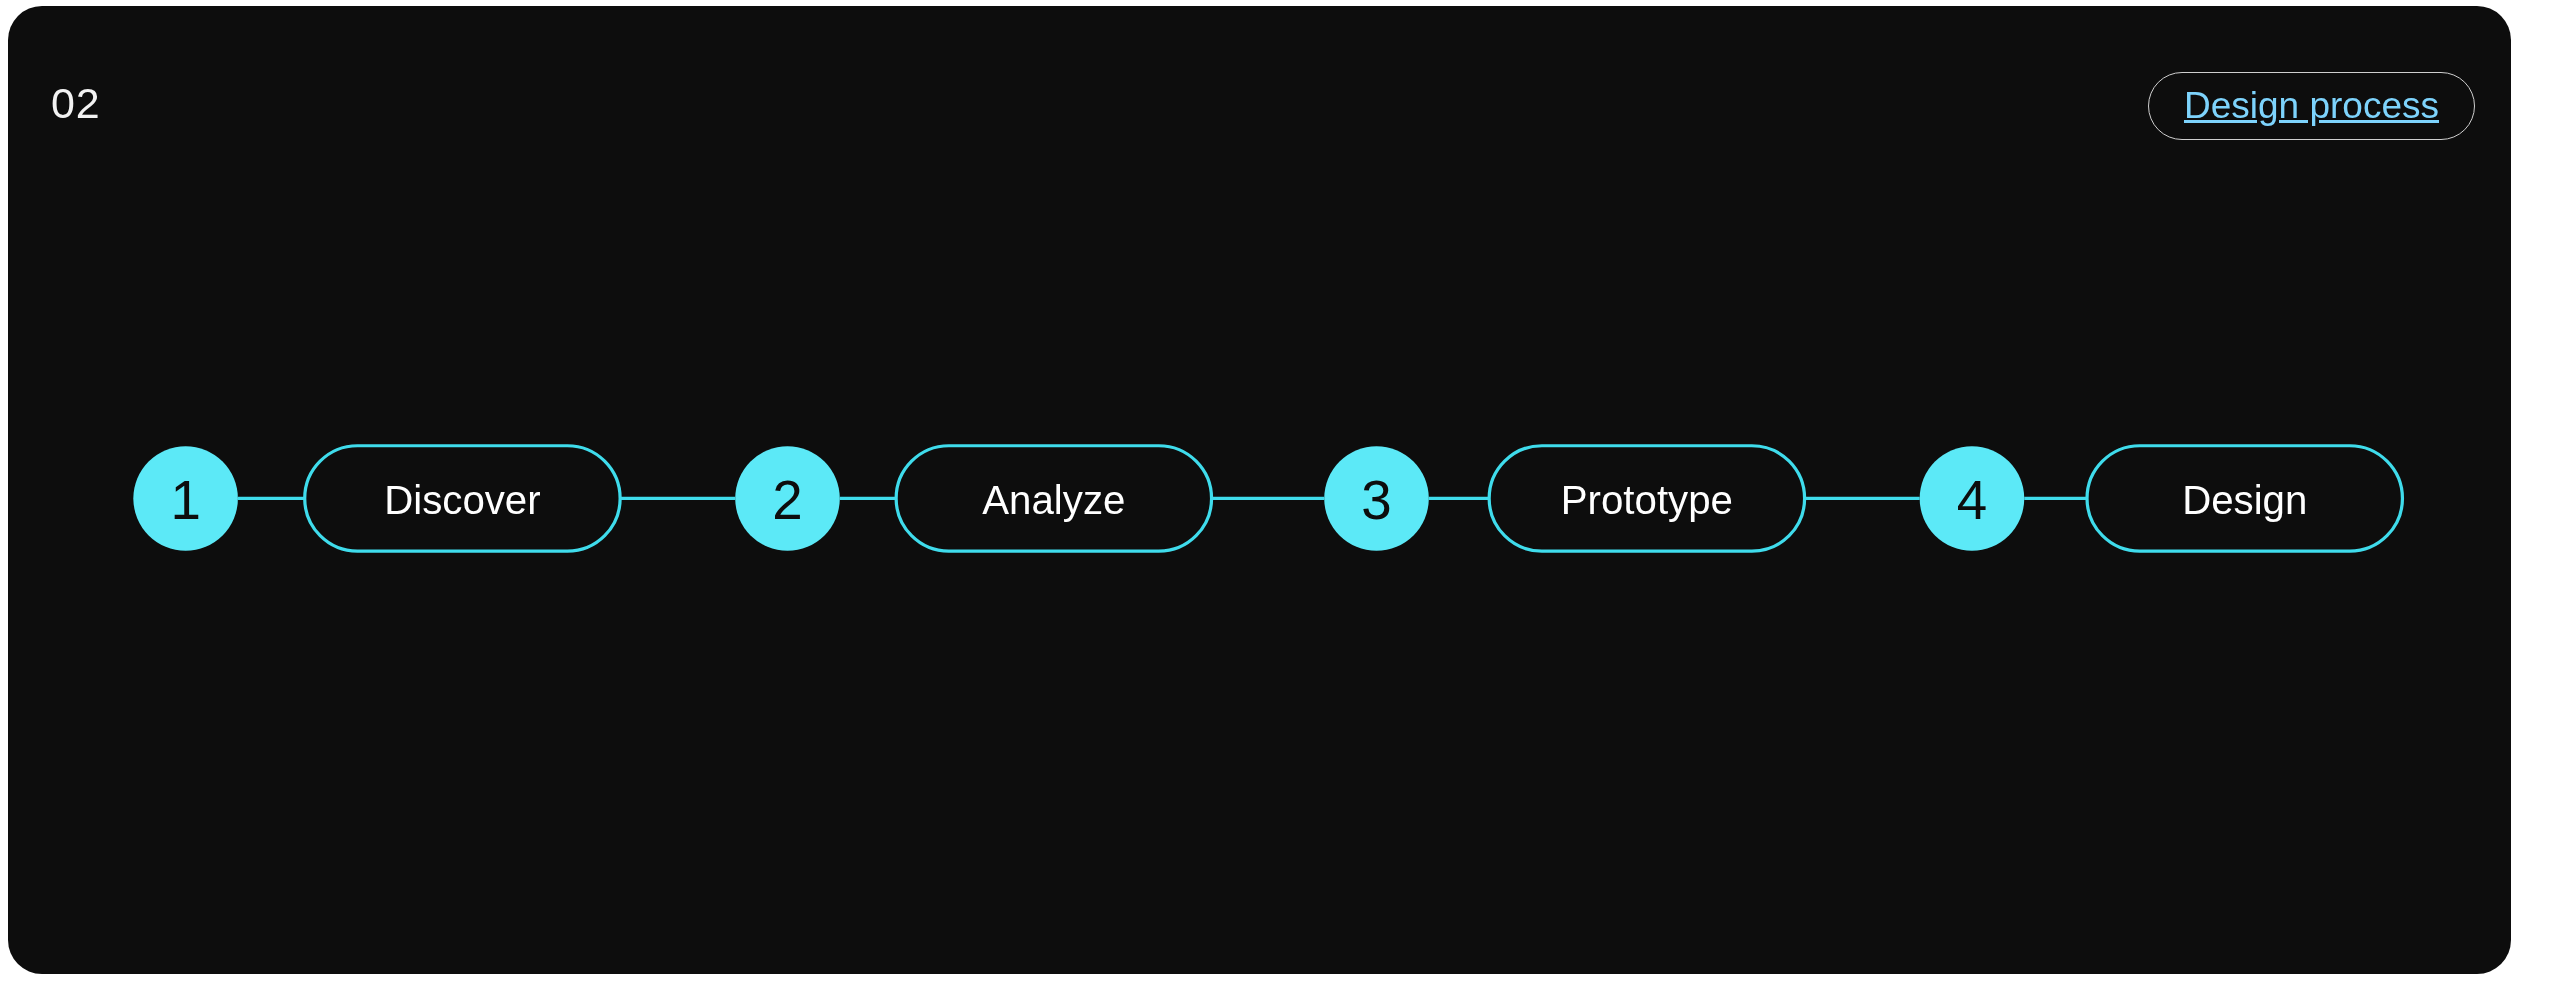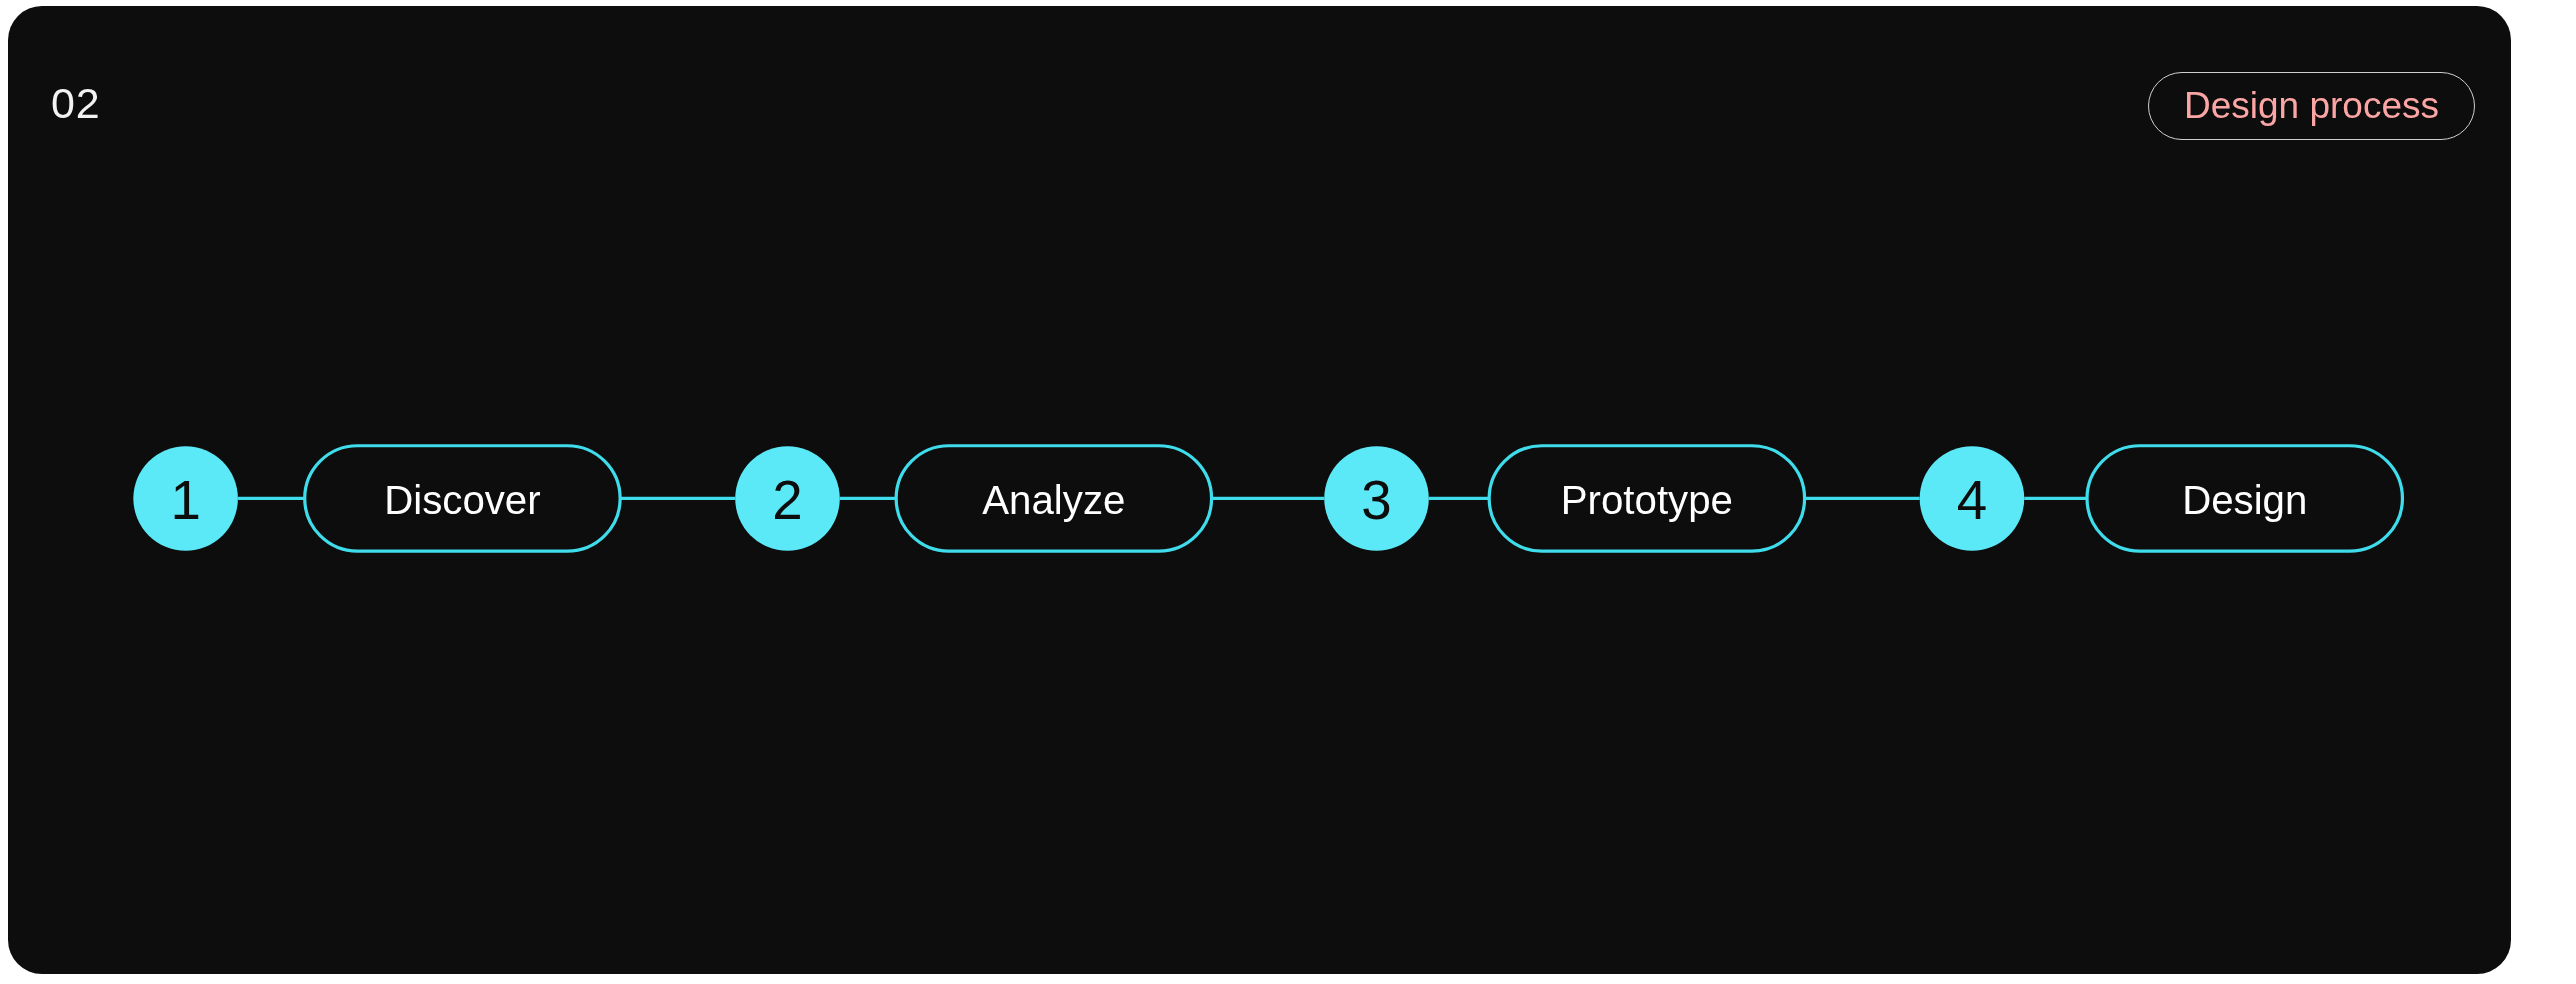--- a/index.html
+++ b/index.html
@@ -25,25 +25,26 @@
     font-weight:400;
     white-space:nowrap;
   }
   .section-badge{
     position:absolute;right:36px;top:66px;
     height:68px;
     padding:0 35px;
     display:flex;align-items:center;justify-content:center;
     border:1.6px solid #cfcfcf;
     border-radius:34px;
-    color:#fca5a5;
+    color:#7dd3fc;
     font-size:37px;
     line-height:1;
     white-space:nowrap;
     box-sizing:border-box;
+    text-decoration:underline;
   }
   .flow-wrap{
     position:absolute;left:0;top:0;width:2560px;height:968px;
   }
   .flow-svg{position:absolute;left:0;top:0;width:2560px;height:968px;}
   .node-num{
     font-family:"Liberation Sans","DejaVu Sans",sans-serif;
     font-size:68px;
     font-weight:500;
     fill:#0d0d0d;

